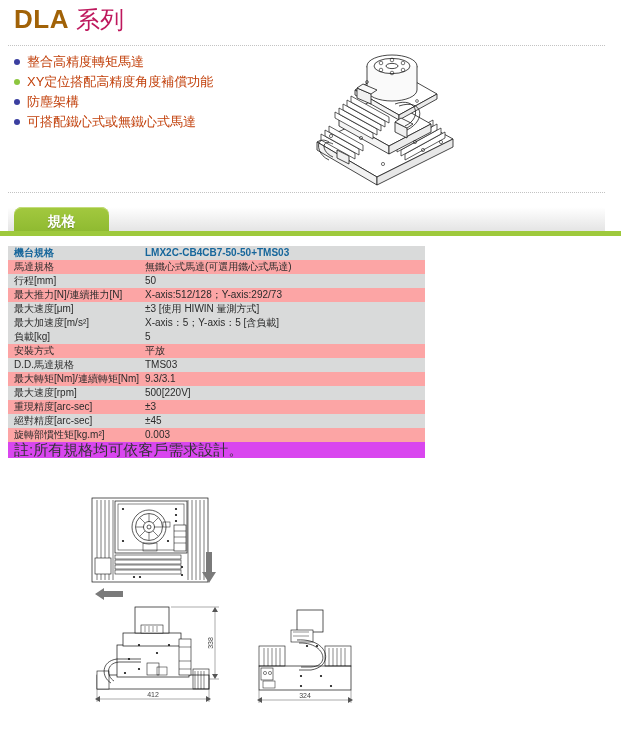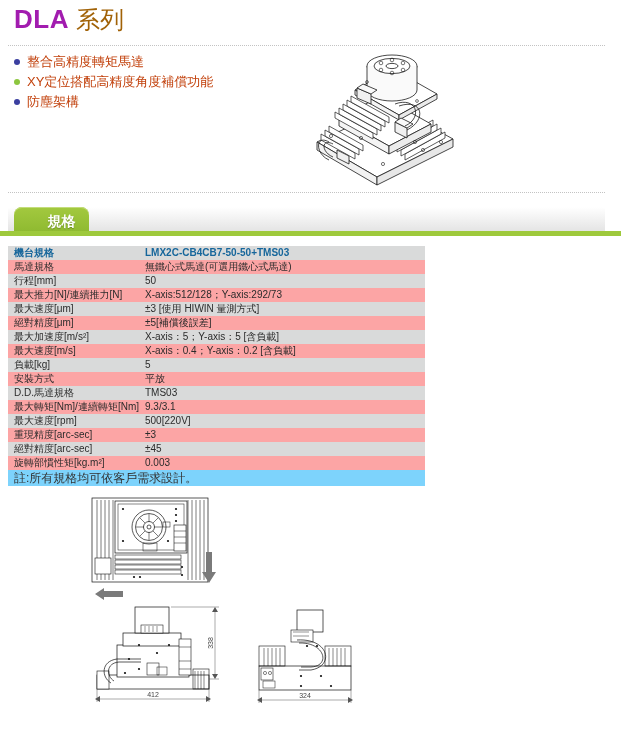--- a/index.html
+++ b/index.html
@@ -19,29 +19,29 @@
   
   .title-area {
     position: absolute;
     left: 0; top: 0;
     width: 621px; height: 45px;
     padding: 4px 0 0 14px;
   }
   .title-main {
     font-size: 26px;
     font-weight: bold;
-    color: #a21caf;
+    color: #a16207;
     letter-spacing: 0.5px;
     display: inline-block;
     vertical-align: baseline;
   }
   .title-sub {
     font-family: "Liberation Serif", "DejaVu Serif", serif;
     font-size: 24px;
-    color: #a16207;
+    color: #be185d;
     display: inline-block;
     margin-left: 7px;
     vertical-align: baseline;
   }
 
   
   .dotline {
     position: absolute;
     left: 8px;
     width: 597px;
@@ -92,21 +92,21 @@
   .tab-bg {
     position: absolute;
     left: 8px; top: 0;
     width: 597px; height: 26px;
     background: linear-gradient(#ffffff, #e2e2e2);
     border-radius: 3px 3px 0 0;
   }
   .tab-active {
     position: absolute;
     left: 14px; top: 0;
-    width: 75px; height: 28px;
+    width: 95px; height: 28px;
     background: linear-gradient(#a3c93f, #8cb82f);
     border-radius: 8px 8px 0 0;
     box-shadow: inset 0 1px 0 #c4dd7b;
   }
   .tab-label {
     position: absolute;
     left: 0; top: 0;
     width: 95px; height: 28px;
     line-height: 29px;
     text-align: center;
@@ -139,23 +139,23 @@
     line-height: 14px;
     color: #2b2b2b;
     vertical-align: middle;
     white-space: nowrap;
   }
   .spec-table td.k { width: 125px; }
   .spec-table tr.alt { background: #d9dada; }
   .spec-table tr.plain { background: #fca5a5; }
   .spec-table tr.head td { color: #16669b; font-weight: bold; font-size: 10px; }
   .note-row td {
-    background: #7dd3fc;
+    background: #d946ef;
     color: #333;
-    font-size: 12px;
+    font-size: 15px;
     height: 16px; line-height: 16px;
   }
 
   
   .drawings {
     position: absolute;
     left: 0; top: 495px;
     width: 621px; height: 240px;
   }
 </style>
@@ -176,20 +176,24 @@
       <span class="feat-text">整合高精度轉矩馬達</span>
     </div>
     <div class="feature-row">
       <span class="feat-bullet" style="background:#8cc63f"></span>
       <span class="feat-text">XY定位搭配高精度角度補償功能</span>
     </div>
     <div class="feature-row">
       <span class="feat-bullet" style="background:#3b3fa0"></span>
       <span class="feat-text">防塵架構</span>
     </div>
+    <div class="feature-row">
+      <span class="feat-bullet" style="background:#3b3fa0"></span>
+      <span class="feat-text">可搭配鐵心式或無鐵心式馬達</span>
+    </div>
   </div>
 
   <div class="product-img">
     <svg width="185" height="145" viewBox="0 0 185 145">
       <g fill="none" stroke="#1a1a1a" stroke-width="0.8" stroke-linejoin="round">
 
         <path d="M22 96 L82 131 L158 93 L98 60 Z" fill="#ffffff"></path>
         <path d="M22 96 L22 104 L82 139 L82 131 Z" fill="#f2f2f2"></path>
         <path d="M82 131 L82 139 L158 101 L158 93 Z" fill="#e8e8e8"></path>
 
@@ -285,31 +289,23 @@
         <td class="v">50</td>
       </tr>
       <tr class="plain">
         <td class="k">最大推力[N]/連續推力[N]</td>
         <td class="v">X-axis:512/128；Y-axis:292/73</td>
       </tr>
       <tr class="alt">
         <td class="k">最大速度[μm]</td>
         <td class="v">±3 [使用 HIWIN 量測方式]</td>
       </tr>
-      <tr class="plain">
-        <td class="k">絕對精度[μm]</td>
-        <td class="v">±5[補償後誤差]</td>
-      </tr>
       <tr class="alt">
         <td class="k">最大加速度[m/s²]</td>
         <td class="v">X-axis：5；Y-axis：5 [含負載]</td>
-      </tr>
-      <tr class="plain">
-        <td class="k">最大速度[m/s]</td>
-        <td class="v">X-axis：0.4；Y-axis：0.2 [含負載]</td>
       </tr>
       <tr class="alt">
         <td class="k">負載[kg]</td>
         <td class="v">5</td>
       </tr>
       <tr class="plain">
         <td class="k">安裝方式</td>
         <td class="v">平放</td>
       </tr>
       <tr class="alt">

